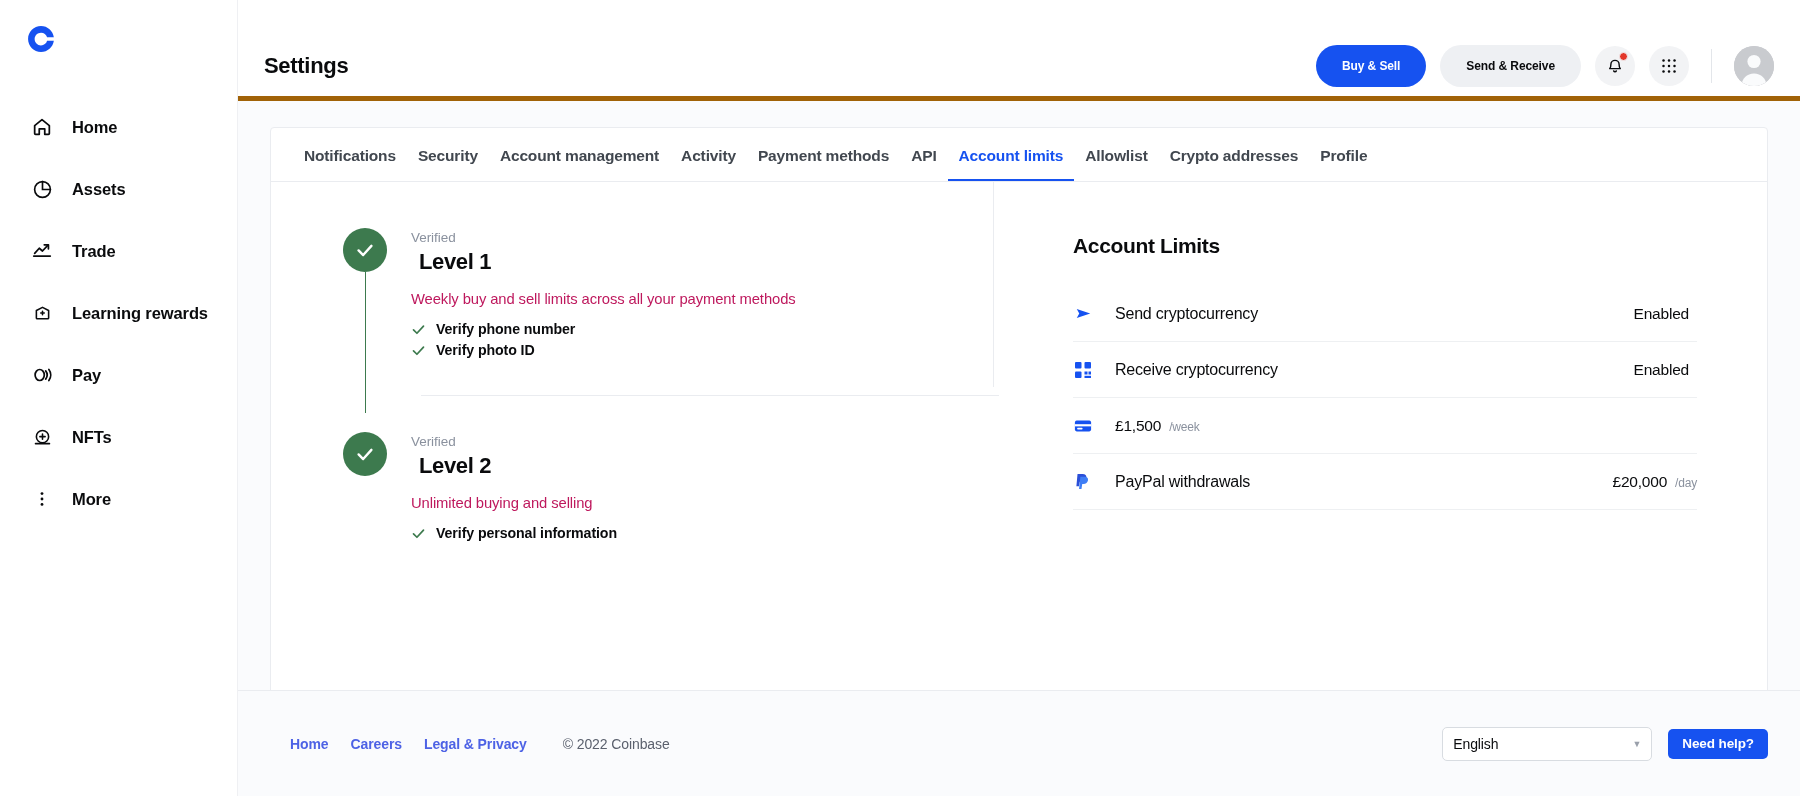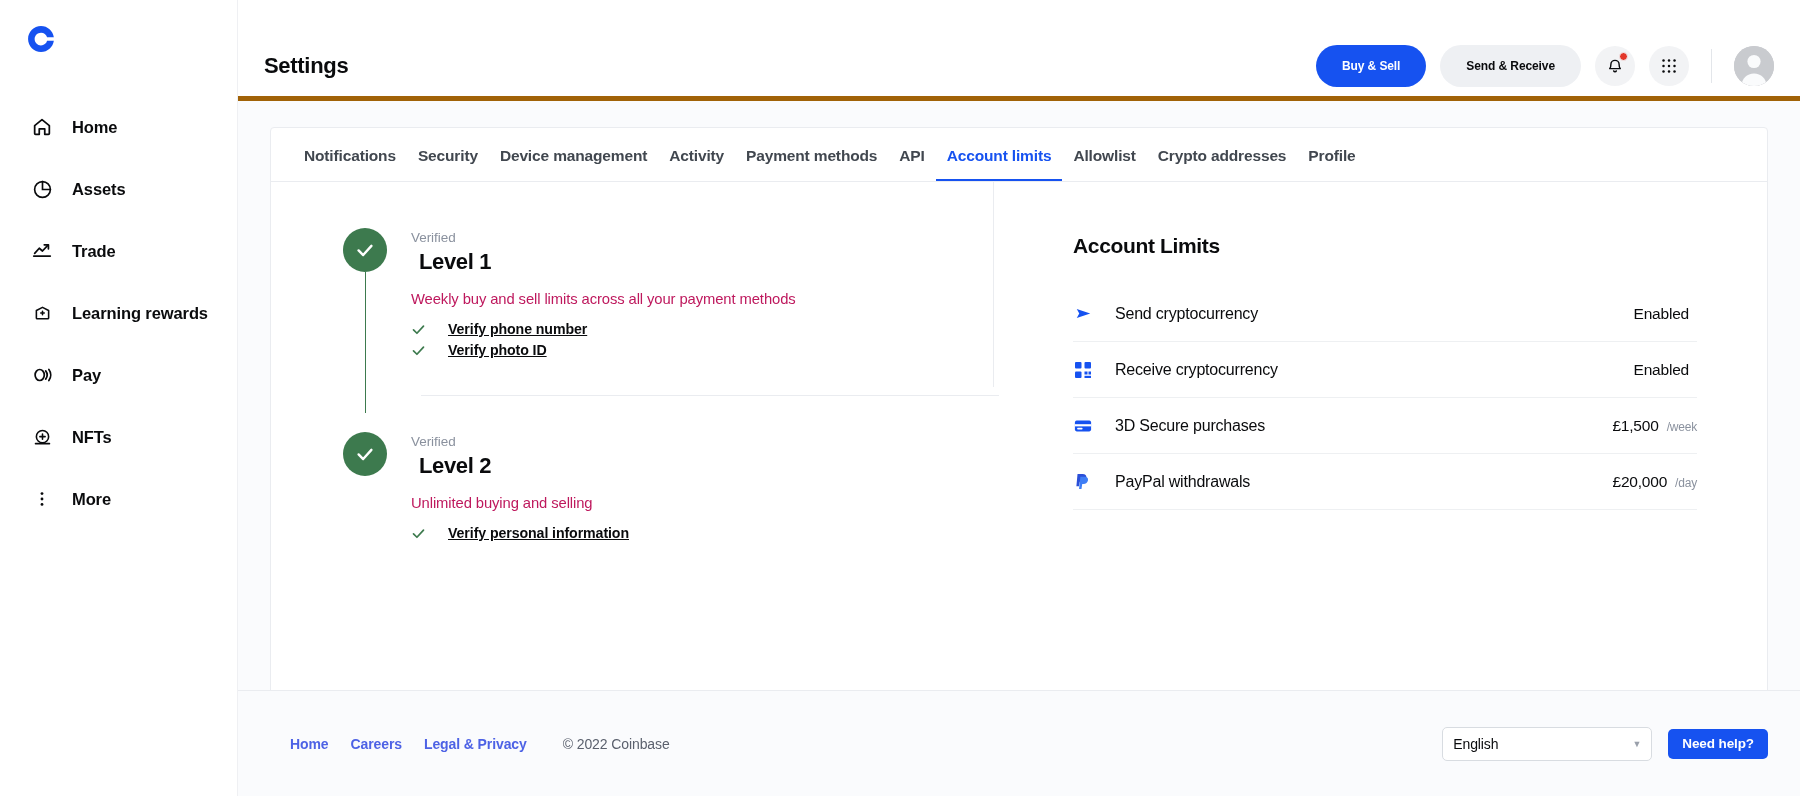--- a/index.html
+++ b/index.html
@@ -133,21 +133,21 @@
   }
   .connector {
     position: absolute; left: 21.5px; top: 44px;
     width: 1.8px; background: #3d7a4e;
   }
   .level-text { padding-top: 2px; flex: 1 1 auto; }
   .verified-label { font-size: 13.5px; color: #8a919e; letter-spacing: -0.05px; margin-bottom: 4px; }
   .level-title { font-size: 22px; font-weight: 700; letter-spacing: -0.35px; margin-bottom: 16px; margin-left: 8px; }
   .level-desc { font-size: 14.8px; color: #be185d; letter-spacing: -0.1px; margin-bottom: 14px; }
   .check-list { list-style: none; }
-  .check-item { display: flex; align-items: center; gap: 22px; margin-bottom: 5px; text-decoration: underline; }
+  .check-item { display: flex; align-items: center; gap: 10px; margin-bottom: 5px; }
   .check-item .txt { font-size: 14.2px; font-weight: 700; letter-spacing: -0.1px; color: #0a0b0d; }
   .level-sep { height: 1px; background: #eaecf0; margin: 32px 0 0 150px; width: 578px; }
   .level2-wrap { margin-top: 36px; }
 
   
   #limits-title { font-size: 21px; font-weight: 700; letter-spacing: -0.35px; margin-bottom: 28px; }
   .limit-row {
     display: flex; align-items: center;
     height: 56px;
     border-bottom: 1px solid #eef0f2;
@@ -309,21 +309,21 @@
         </svg>
       </div>
     </header>
 
     <main id="main">
       <section id="card">
 
         <nav id="tabs">
           <div class="tab">Notifications</div>
           <div class="tab">Security</div>
-          <div class="tab">Device management</div>
+          <div class="tab">Account management</div>
           <div class="tab">Activity</div>
           <div class="tab">Payment methods</div>
           <div class="tab">API</div>
           <div class="tab active">Account limits</div>
           <div class="tab">Allowlist</div>
           <div class="tab">Crypto addresses</div>
           <div class="tab">Profile</div>
         </nav>
 
         <div id="card-body">
@@ -422,21 +422,20 @@
             </div>
 
             <div class="limit-row">
               <span class="limit-ic">
                 <svg width="18" height="18" viewBox="0 0 20 20" fill="#1652f0">
                     <rect x="1" y="4" width="18" height="12" rx="2"></rect>
                     <rect x="1" y="8" width="18" height="2.4" fill="#ffffff"></rect>
                     <rect x="3.5" y="12" width="6" height="1.8" rx=".8" fill="#ffffff"></rect>
                   </svg>
               </span>
-              <span class="limit-name">3D Secure purchases</span>
               <span class="limit-val">
                 <span>£1,500</span>
                 <span class="limit-per">/week</span>
               </span>
             </div>
 
             <div class="limit-row">
               <span class="limit-ic">
                 <svg width="16" height="17" viewBox="0 0 16 18" fill="none">
                   <path d="M2.2 1h5.4c2.8 0 4.4 1.4 4 4.1-.4 2.7-2.5 4.2-5.2 4.2H4.6L3.8 14H1z" fill="#2b4fd8"></path>

